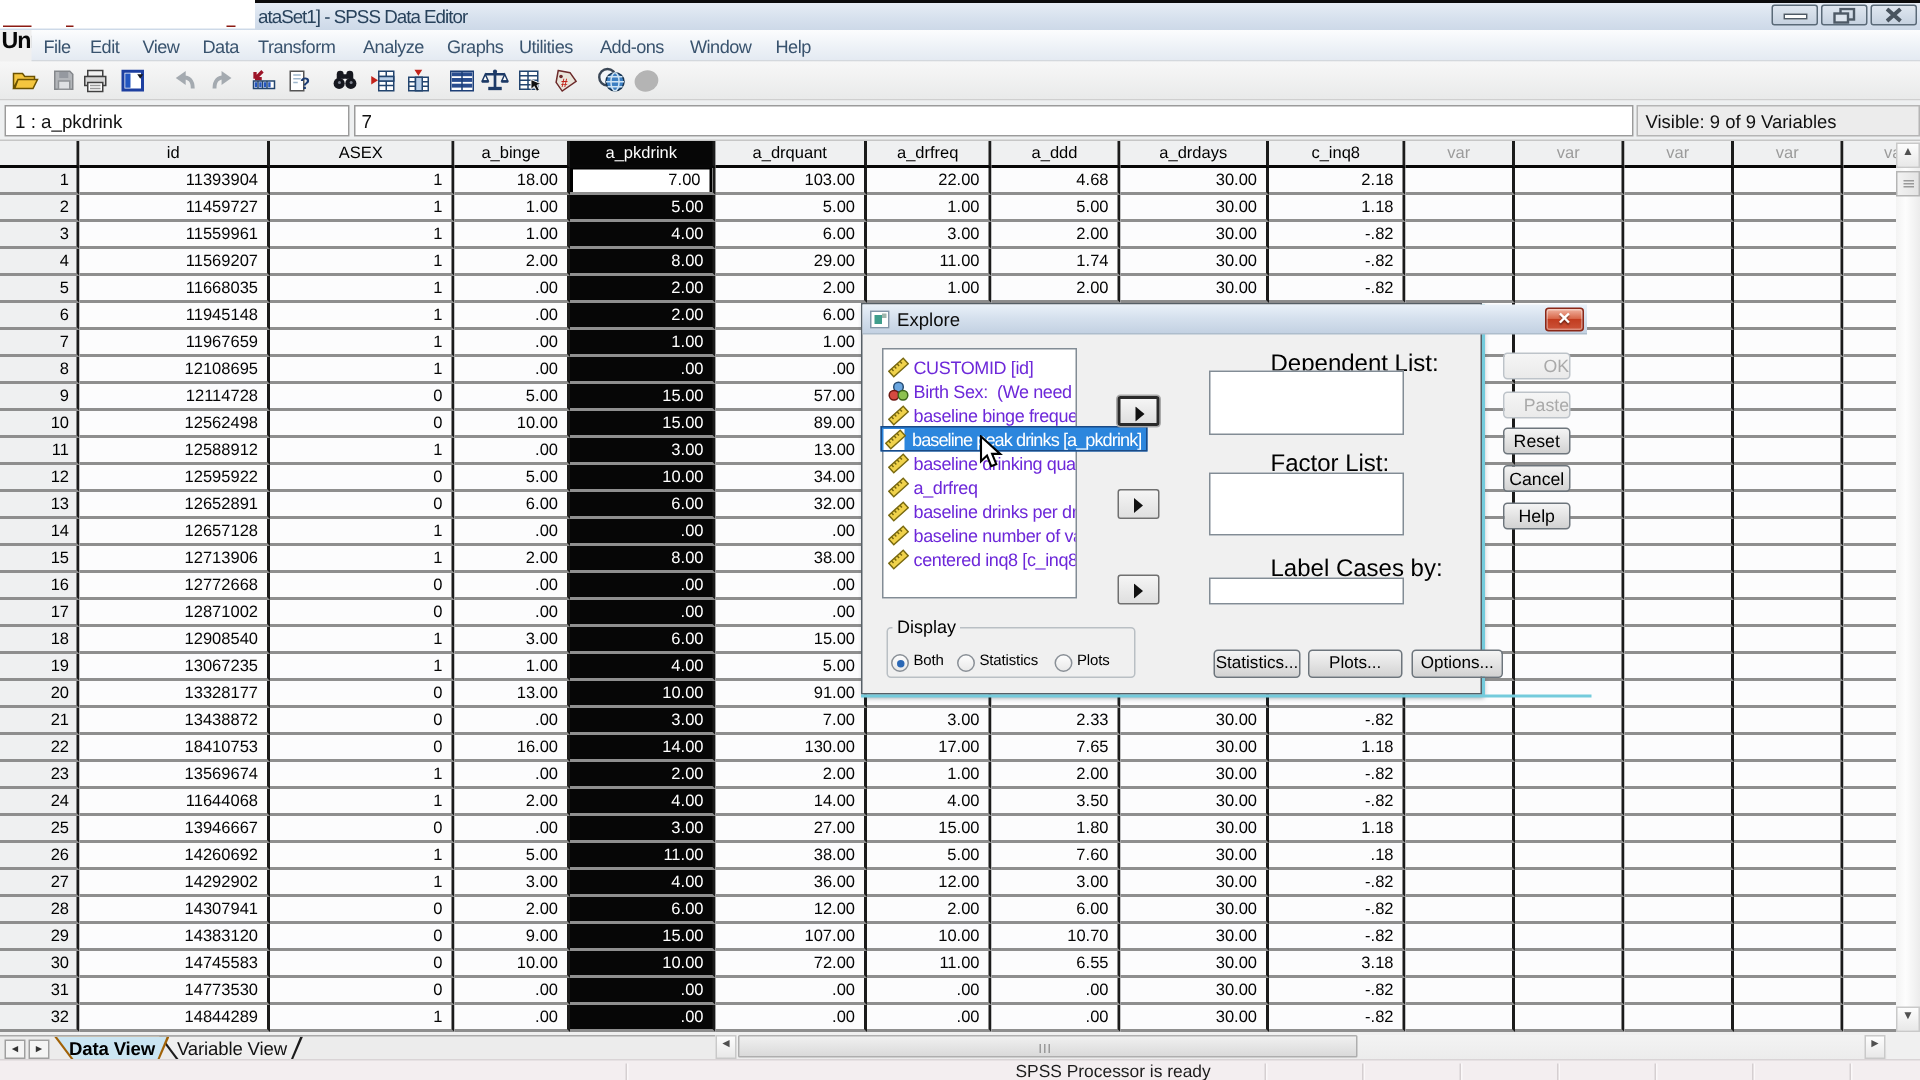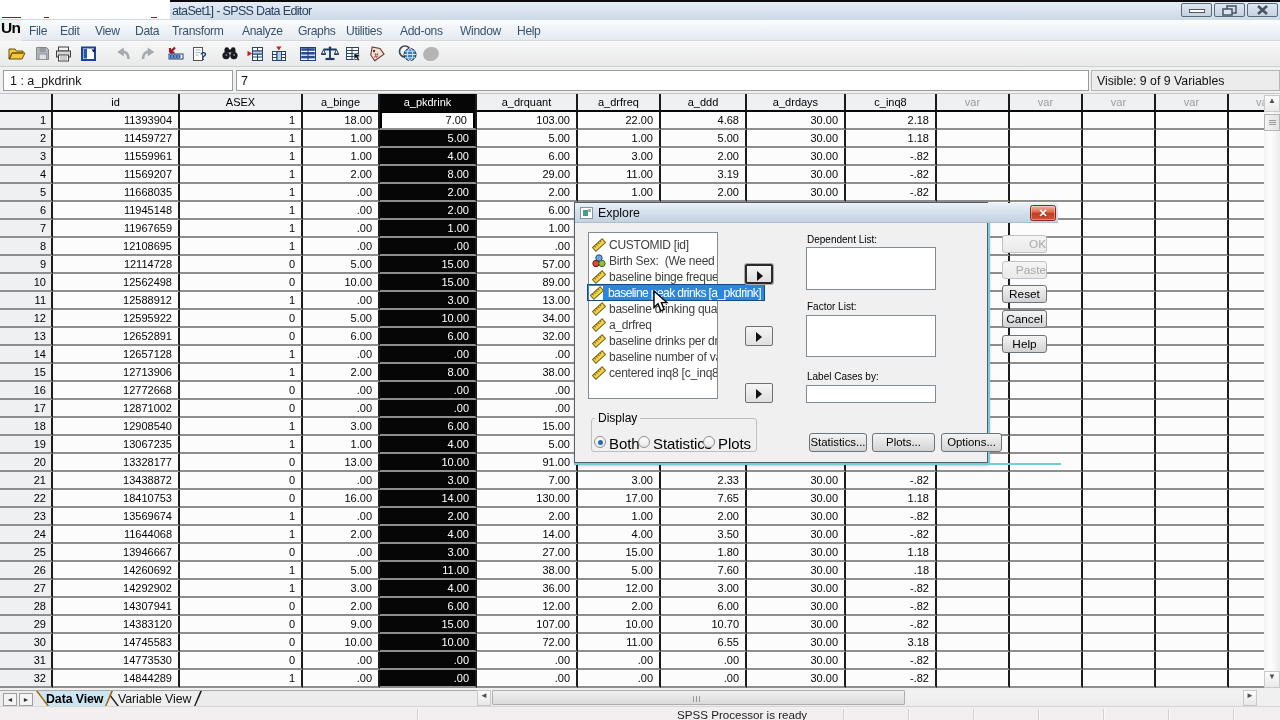--- a/index.html
+++ b/index.html
@@ -66,36 +66,36 @@
 #dcy1 {position:absolute;left:-1px;bottom:-3px;width:487px;height:2px;background:#74cbdc;}
 #dcy2 {position:absolute;right:-3px;top:0px;width:2px;height:261px;background:#74cbdc;}
 #dtitle {position:absolute;left:0;top:0;width:483px;height:20px;background:linear-gradient(#eaf1f9,#d6e1ee 45%,#c3d1e2);border-bottom:1px solid #aebdcc;}
 #dtxt {position:absolute;left:23px;top:3px;font-size:12.4px;color:#0c0c0c;}
 #dico {position:absolute;left:5px;top:4px;width:13px;height:12px;background:#fff;border:1px solid #8296a8;}
 #dico i {position:absolute;left:2px;top:2px;width:5px;height:6px;background:#3f9e8c;}
 #dico b {position:absolute;right:1px;top:1px;width:3px;height:3px;background:#9fb6ad;}
 #dclose {position:absolute;left:455px;top:2px;width:26px;height:16px;border-radius:2.5px;border:1px solid #8b2717;background:linear-gradient(#f0b3a1,#d9684b 45%,#c23c20 50%,#cc543a);box-shadow:inset 0 0 0 1px rgba(255,255,255,.35);}
 #dclose span {position:absolute;left:0;top:0px;width:100%;text-align:center;font-size:11px;font-weight:bold;color:#fff;line-height:15px;text-shadow:0 1px 1px rgba(0,0,0,.4);}
 #dlist {position:absolute;left:13px;top:29px;width:130px;height:167px;background:#fff;border:1px solid #828c95;overflow:hidden;}
-.li {position:absolute;font-size:12px;color:#404040;white-space:nowrap;padding-top:1px;letter-spacing:-0.25px;}
+.li {position:absolute;font-size:12px;color:#6d28d9;white-space:nowrap;padding-top:1px;letter-spacing:-0.25px;}
 #dtip {position:absolute;left:12px;top:81px;width:178px;height:17px;background:#2c86dd;border:1px solid #1a4a85;}
 #dtip span {position:absolute;left:20px;top:1px;font-size:12.1px;color:#fff;white-space:nowrap;letter-spacing:-0.62px;}
 .abtn {position:absolute;left:170px;width:28px;height:20px;background:linear-gradient(#f5f5f5,#dfdfdf);border:1px solid #707070;border-radius:2px;}
 .abtn svg {position:absolute;left:9px;top:5px;}
 .abtn.first {border:2px solid #2a2a2a;box-shadow:0 0 0 1px #aaa;}
-.dlabel {position:absolute;font-size:10px;color:#000;}
+.dlabel {position:absolute;font-size:16px;color:#000;margin-left:40px;}
 .dbox {position:absolute;left:231px;width:130px;background:#fff;border:1px solid #828c95;}
 .rbtn {position:absolute;left:427px;width:45px;height:18px;border-radius:3px;font-size:11.8px;text-align:center;line-height:16px;}
 .rbtn.dis {border:1px solid #bdc3c9;background:linear-gradient(#f5f5f5,#eaeaea);color:#a9a9a9;text-align:right;}
 .rbtn.en {border:1px solid #6d757c;background:linear-gradient(#f4f4f4,#e0e0e0 60%,#d2d2d2);color:#000;}
 #dgroup {position:absolute;left:16px;top:215px;width:166px;height:34px;border:1px solid #b9bfc4;border-radius:3px;}
 #dgrouplab {position:absolute;left:20px;top:208px;background:#f0f0f0;padding:0 3px;font-size:12px;color:#000;}
 .radio {position:absolute;width:12px;height:12px;border-radius:50%;border:1px solid #8a9097;background:linear-gradient(#fdfdfd,#e9e9e9);}
 .radio.on:after {content:"";position:absolute;left:2.5px;top:2.5px;width:5px;height:5px;border-radius:50%;background:#2a67b5;}
-.rlab {position:absolute;font-size:15px;color:#000;letter-spacing:-0.1px;}
+.rlab {position:absolute;font-size:10px;color:#000;letter-spacing:-0.1px;}
 .bbtn {position:absolute;top:230px;height:19px;border:1px solid #6d757c;border-radius:3px;background:linear-gradient(#f4f4f4,#e0e0e0 60%,#d2d2d2);font-size:11.4px;color:#000;text-align:center;line-height:17px;}
 </style></head><body>
 <div id="scr">
 
 <div id="tbar">
   <div id="tstrip"></div>
       <span id="ttl">ataSet1] - SPSS Data Editor</span>
   <div id="wm">
         <span>Unregistered HyperCam 2</span>
     <i style="position:absolute;left:2px;top:16.5px;width:19px;height:1.6px;background:#8b1a12"></i>
@@ -326,21 +326,21 @@
           <td class="n"></td>
         </tr>
         <tr>
           <td class="rn">4</td>
           <td class="n">11569207</td>
           <td class="n">1</td>
           <td class="n">2.00</td>
           <td class="n sel">8.00</td>
           <td class="n">29.00</td>
           <td class="n">11.00</td>
-          <td class="n">3.19</td>
+          <td class="n">1.74</td>
           <td class="n">30.00</td>
           <td class="n">-.82</td>
           <td class="n"></td>
           <td class="n"></td>
           <td class="n"></td>
           <td class="n"></td>
           <td class="n"></td>
         </tr>
         <tr>
           <td class="rn">5</td>

